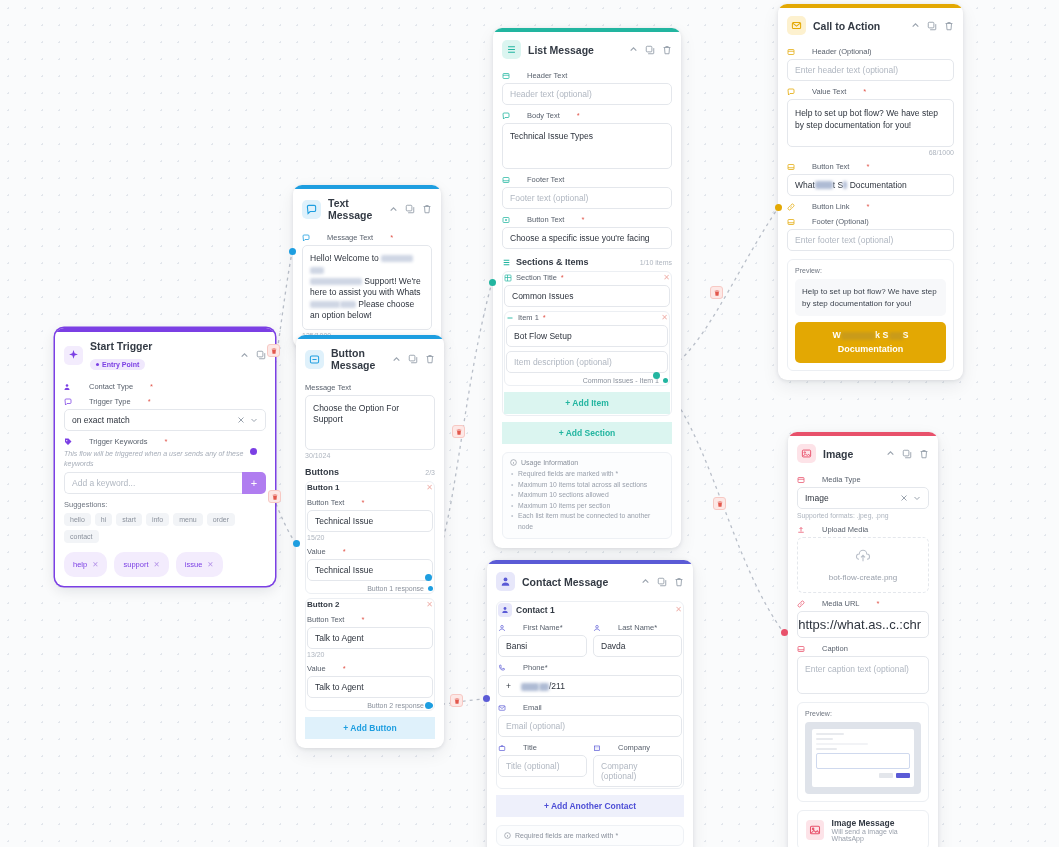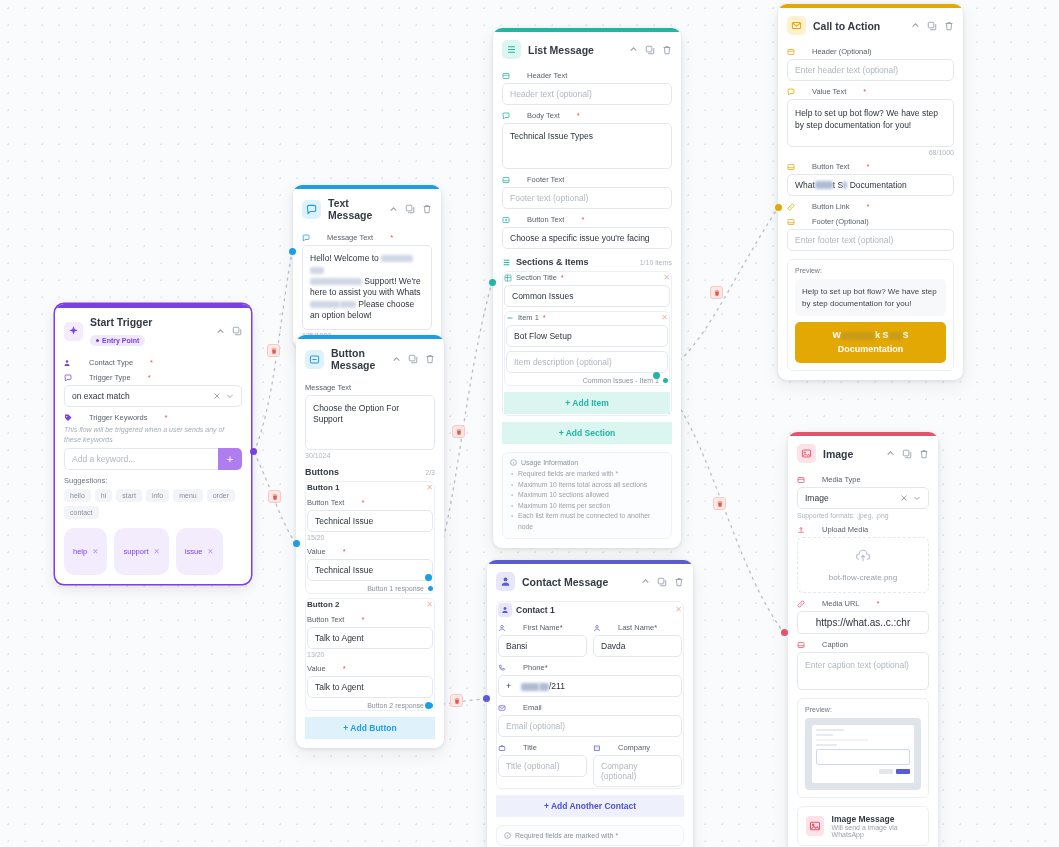--- a/index.html
+++ b/index.html
@@ -112,21 +112,21 @@
     width:24px; border-radius:0 5px 5px 0; background:#b07df0;
     color:#fff; display:flex; align-items:center; justify-content:center;
     font-size:11px; flex:0 0 auto;
   }
   .sug { font-size:7.5px; color:#6f7681; margin:6px 0 4px; }
   .chips { display:flex; flex-wrap:wrap; gap:4px; }
   .chip { background:#f2f4f7; color:#8b929d; font-size:7px; border-radius:4px; padding:3px 6px; }
   .tags { display:flex; gap:7px; margin-top:9px; }
   .tag {
     background:#f3ecfd; color:#7b3fe4; font-size:7.5px;
-    border-radius:10px; padding:19px 9px; display:flex; align-items:center; gap:5px;
+    border-radius:10px; padding:8px 9px; display:flex; align-items:center; gap:5px;
   }
   .tag .x { color:#b493e8; }
 
   .blur { display:inline-block; background:#cfd6e4; border-radius:2px; vertical-align:middle;
           filter: blur(1.6px); height: 7px; }
   .blur2 { display:inline-block; background:#aebbd4; border-radius:2px; vertical-align:middle;
           filter: blur(1.4px); height: 8px; }
 
   .prevbox { border:1px solid #eceff3; border-radius:6px; padding:7px; margin-top:8px; }
   .prevlbl { font-size:7px; color:#6f7681; margin-bottom:5px; }
@@ -228,21 +228,21 @@
 <div class="hdot" style="left:289px;top:248px;background:#1e9ee0"></div>
 <div class="hdot" style="left:293px;top:540px;background:#1e9ee0"></div>
 <div class="hdot" style="left:425px;top:574px;background:#1e9ee0"></div>
 <div class="hdot" style="left:425px;top:702px;background:#1e9ee0"></div>
 <div class="hdot" style="left:489px;top:279px;background:#22b5a0"></div>
 <div class="hdot" style="left:653px;top:372px;background:#22b5a0"></div>
 <div class="hdot" style="left:775px;top:204px;background:#e3a803"></div>
 <div class="hdot" style="left:781px;top:629px;background:#e8516b"></div>
 <div class="hdot" style="left:483px;top:695px;background:#5b5bd6"></div>
 
-<div class="node sel" style="left:55px;top:304px;width:196px;--ac:#7b3fe4;--lt:#f3ecfd">
+<div class="node sel" style="left:55px;top:328px;width:220px;--ac:#7b3fe4;--lt:#f3ecfd">
   <div class="topbar"></div>
   <div class="nhead">
     <div class="nicon">
         <svg viewBox="0 0 16 16" fill="currentColor">
           <path d="M8 0l1.6 4.8L14.4 6.4 9.6 8 8 12.8 6.4 8 1.6 6.4 6.4 4.8z"></path>
         </svg>
       </div>
     <div style="flex:1">
       <div class="ntitle">Start Trigger</div>
       <div class="entry">
@@ -884,21 +884,21 @@
     </div>
 
     <div class="fl">
       <svg viewBox="0 0 16 16" fill="none" stroke="currentColor" stroke-width="1.5">
           <path d="M6.5 9.5a3 3 0 004.2 0l2-2a3 3 0 10-4.2-4.2l-.8.8"></path>
           <path d="M9.5 6.5a3 3 0 00-4.2 0l-2 2a3 3 0 104.2 4.2l.8-.8"></path>
         </svg>
       <span>Media URL</span>
         <span class="req">*</span>
     </div>
-    <div class="inp" style="justify-content:center;font-size:10px">
+    <div class="inp" style="justify-content:flex-end;font-size:13px">
       <span>https://what</span>
       <span>.as..c.</span>
       <span>:chr</span>
     </div>
 
     <div class="fl">
       <svg viewBox="0 0 16 16" fill="none" stroke="currentColor" stroke-width="1.5">
           <rect x="2" y="3" width="12" height="10" rx="1.5"></rect>
           <path d="M2 9.5h12"></path>
         </svg>

